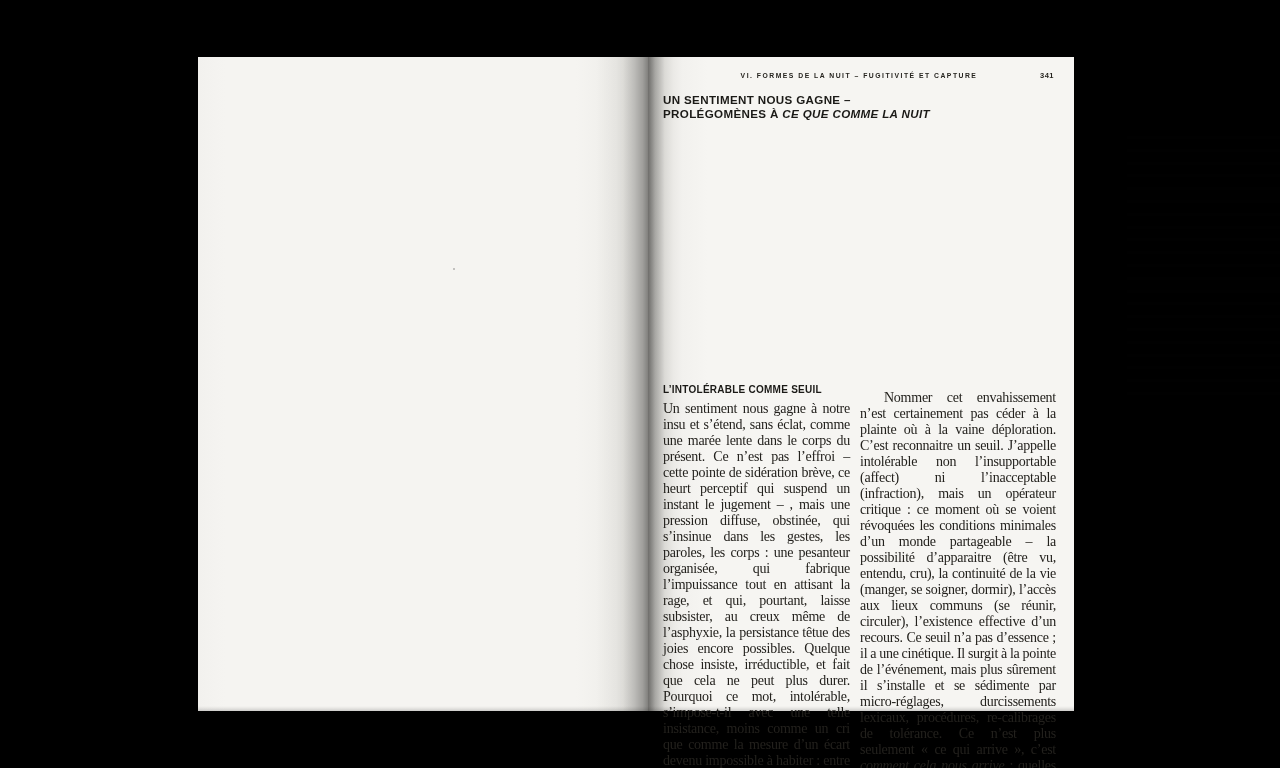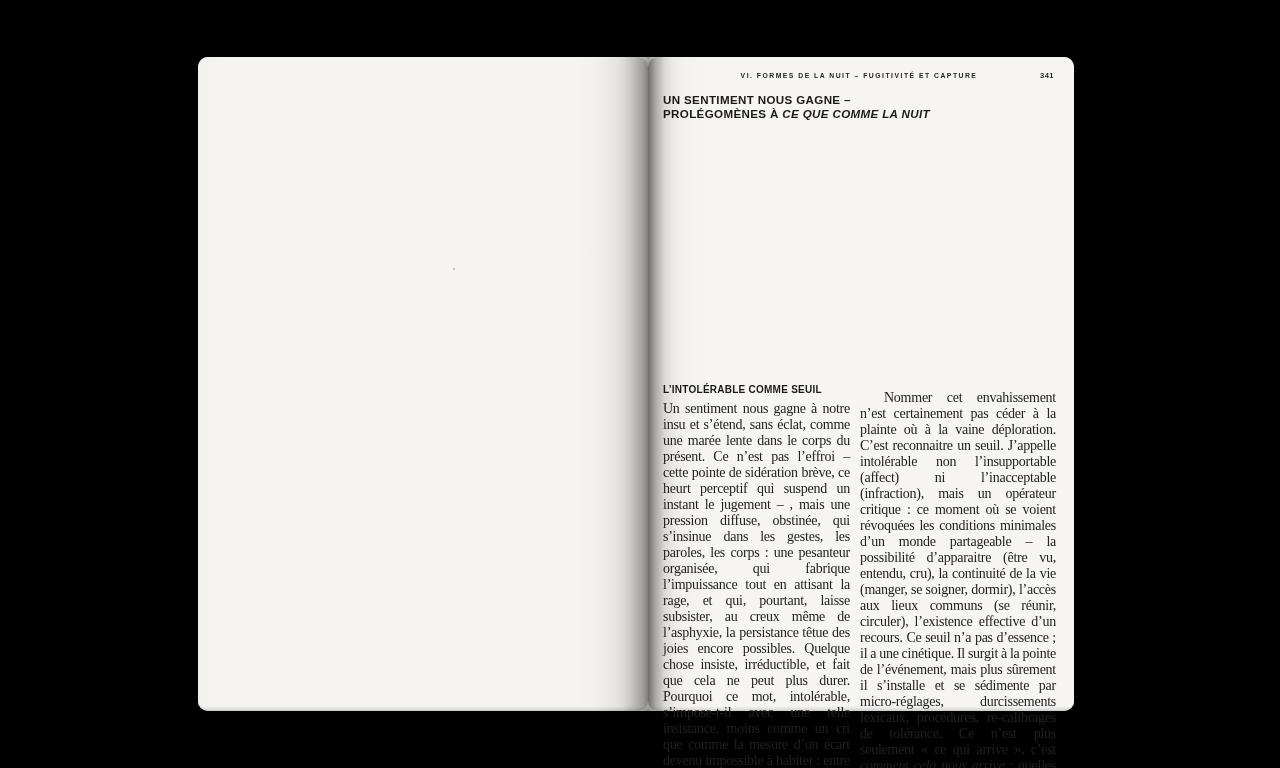--- a/index.html
+++ b/index.html
@@ -1,20 +1,20 @@
 <!DOCTYPE html>
 <html style="--paper: #f5f4f1; --ink: #1c1c1c; --bg: #000000;"><head>
 <meta charset="utf-8">
 <style>
   :root{
     --paper:#f5f4f1;
     --ink:#1c1c1c;
     --bg:#000000;
   }
-  *{box-sizing:border-box;border-radius:10px;}
+  *{box-sizing:border-box;}
   html,body{margin:0;padding:0;}
   body{
     width:1280px;height:768px;
     background:var(--bg);
     position:relative;
     overflow:hidden;
     font-family:"Liberation Serif", serif;
   }
   
   .spread{

